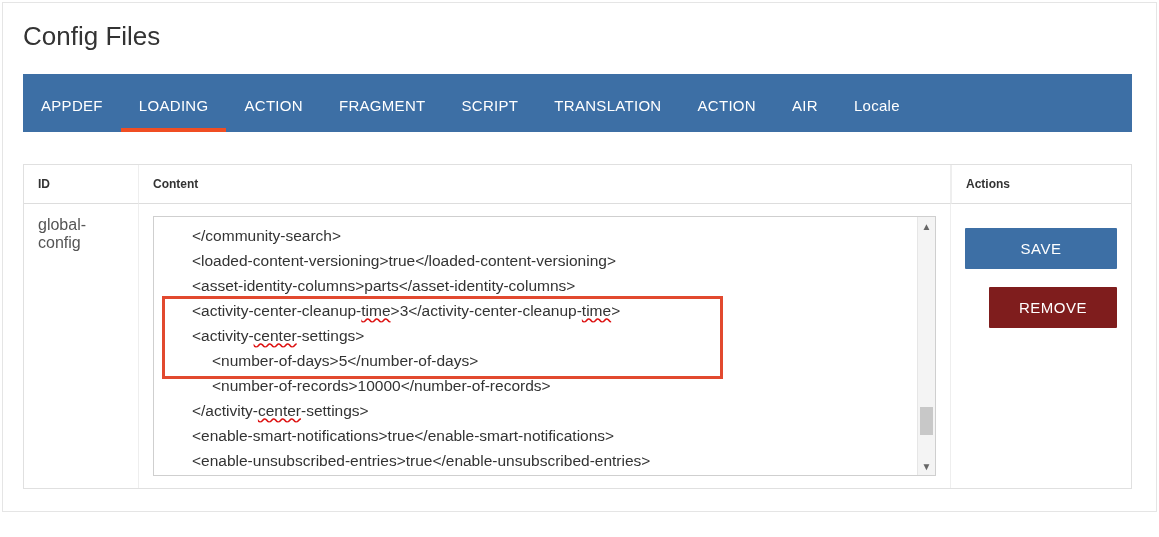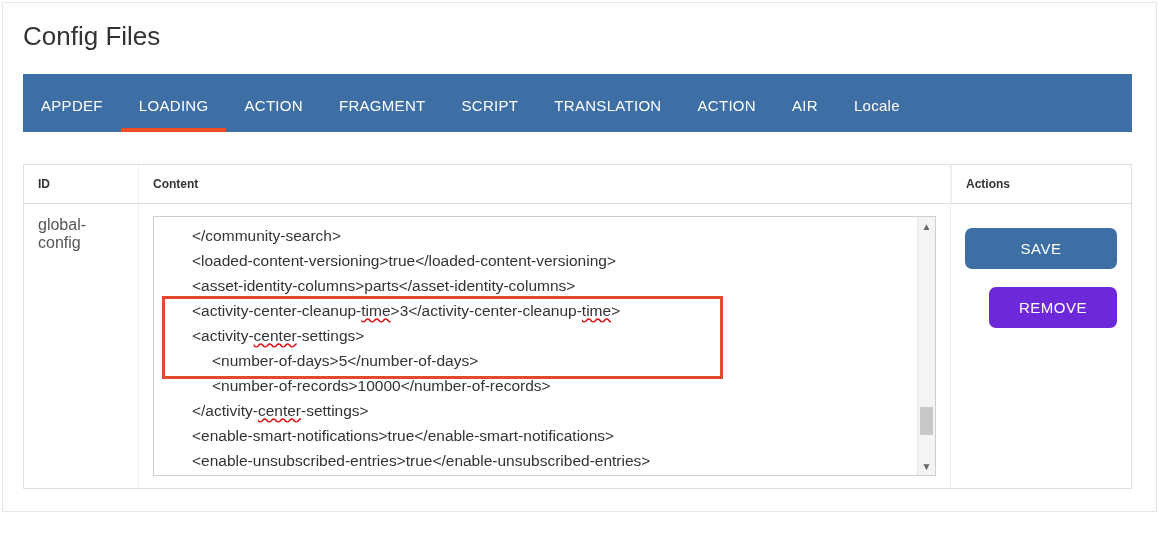--- a/index.html
+++ b/index.html
@@ -111,27 +111,27 @@
     position:absolute; left:2px; right:2px;
     top: 190px; height: 28px;
     background:#c8c8c8;
   }
   .btn {
     display:block;
     text-align:center;
     color:#fff;
     font-size:15px;
     padding: 12px 0;
-    border-radius:7px;
+    border-radius:1px;
     cursor:pointer;
     letter-spacing:0.5px;
     margin: 6px 0 18px 0;
   }
   .btn.save { background:#3d6fa5; }
-  .btn.remove { background:#6d28d9;margin-left:24px; }
+  .btn.remove { background:#7f1d1d;margin-left:24px; }
   .actions-cell { padding: 18px 14px 12px 14px; }
   .th.col-content, .th.col-actions { border-left:1px solid #eee;}
   .grid > :nth-last-child(-n+3){ border-bottom:none;}
 </style>
 </head>
 <body>
 
 <div class="outer">
   <div class="page-title">Config Files</div>
 

